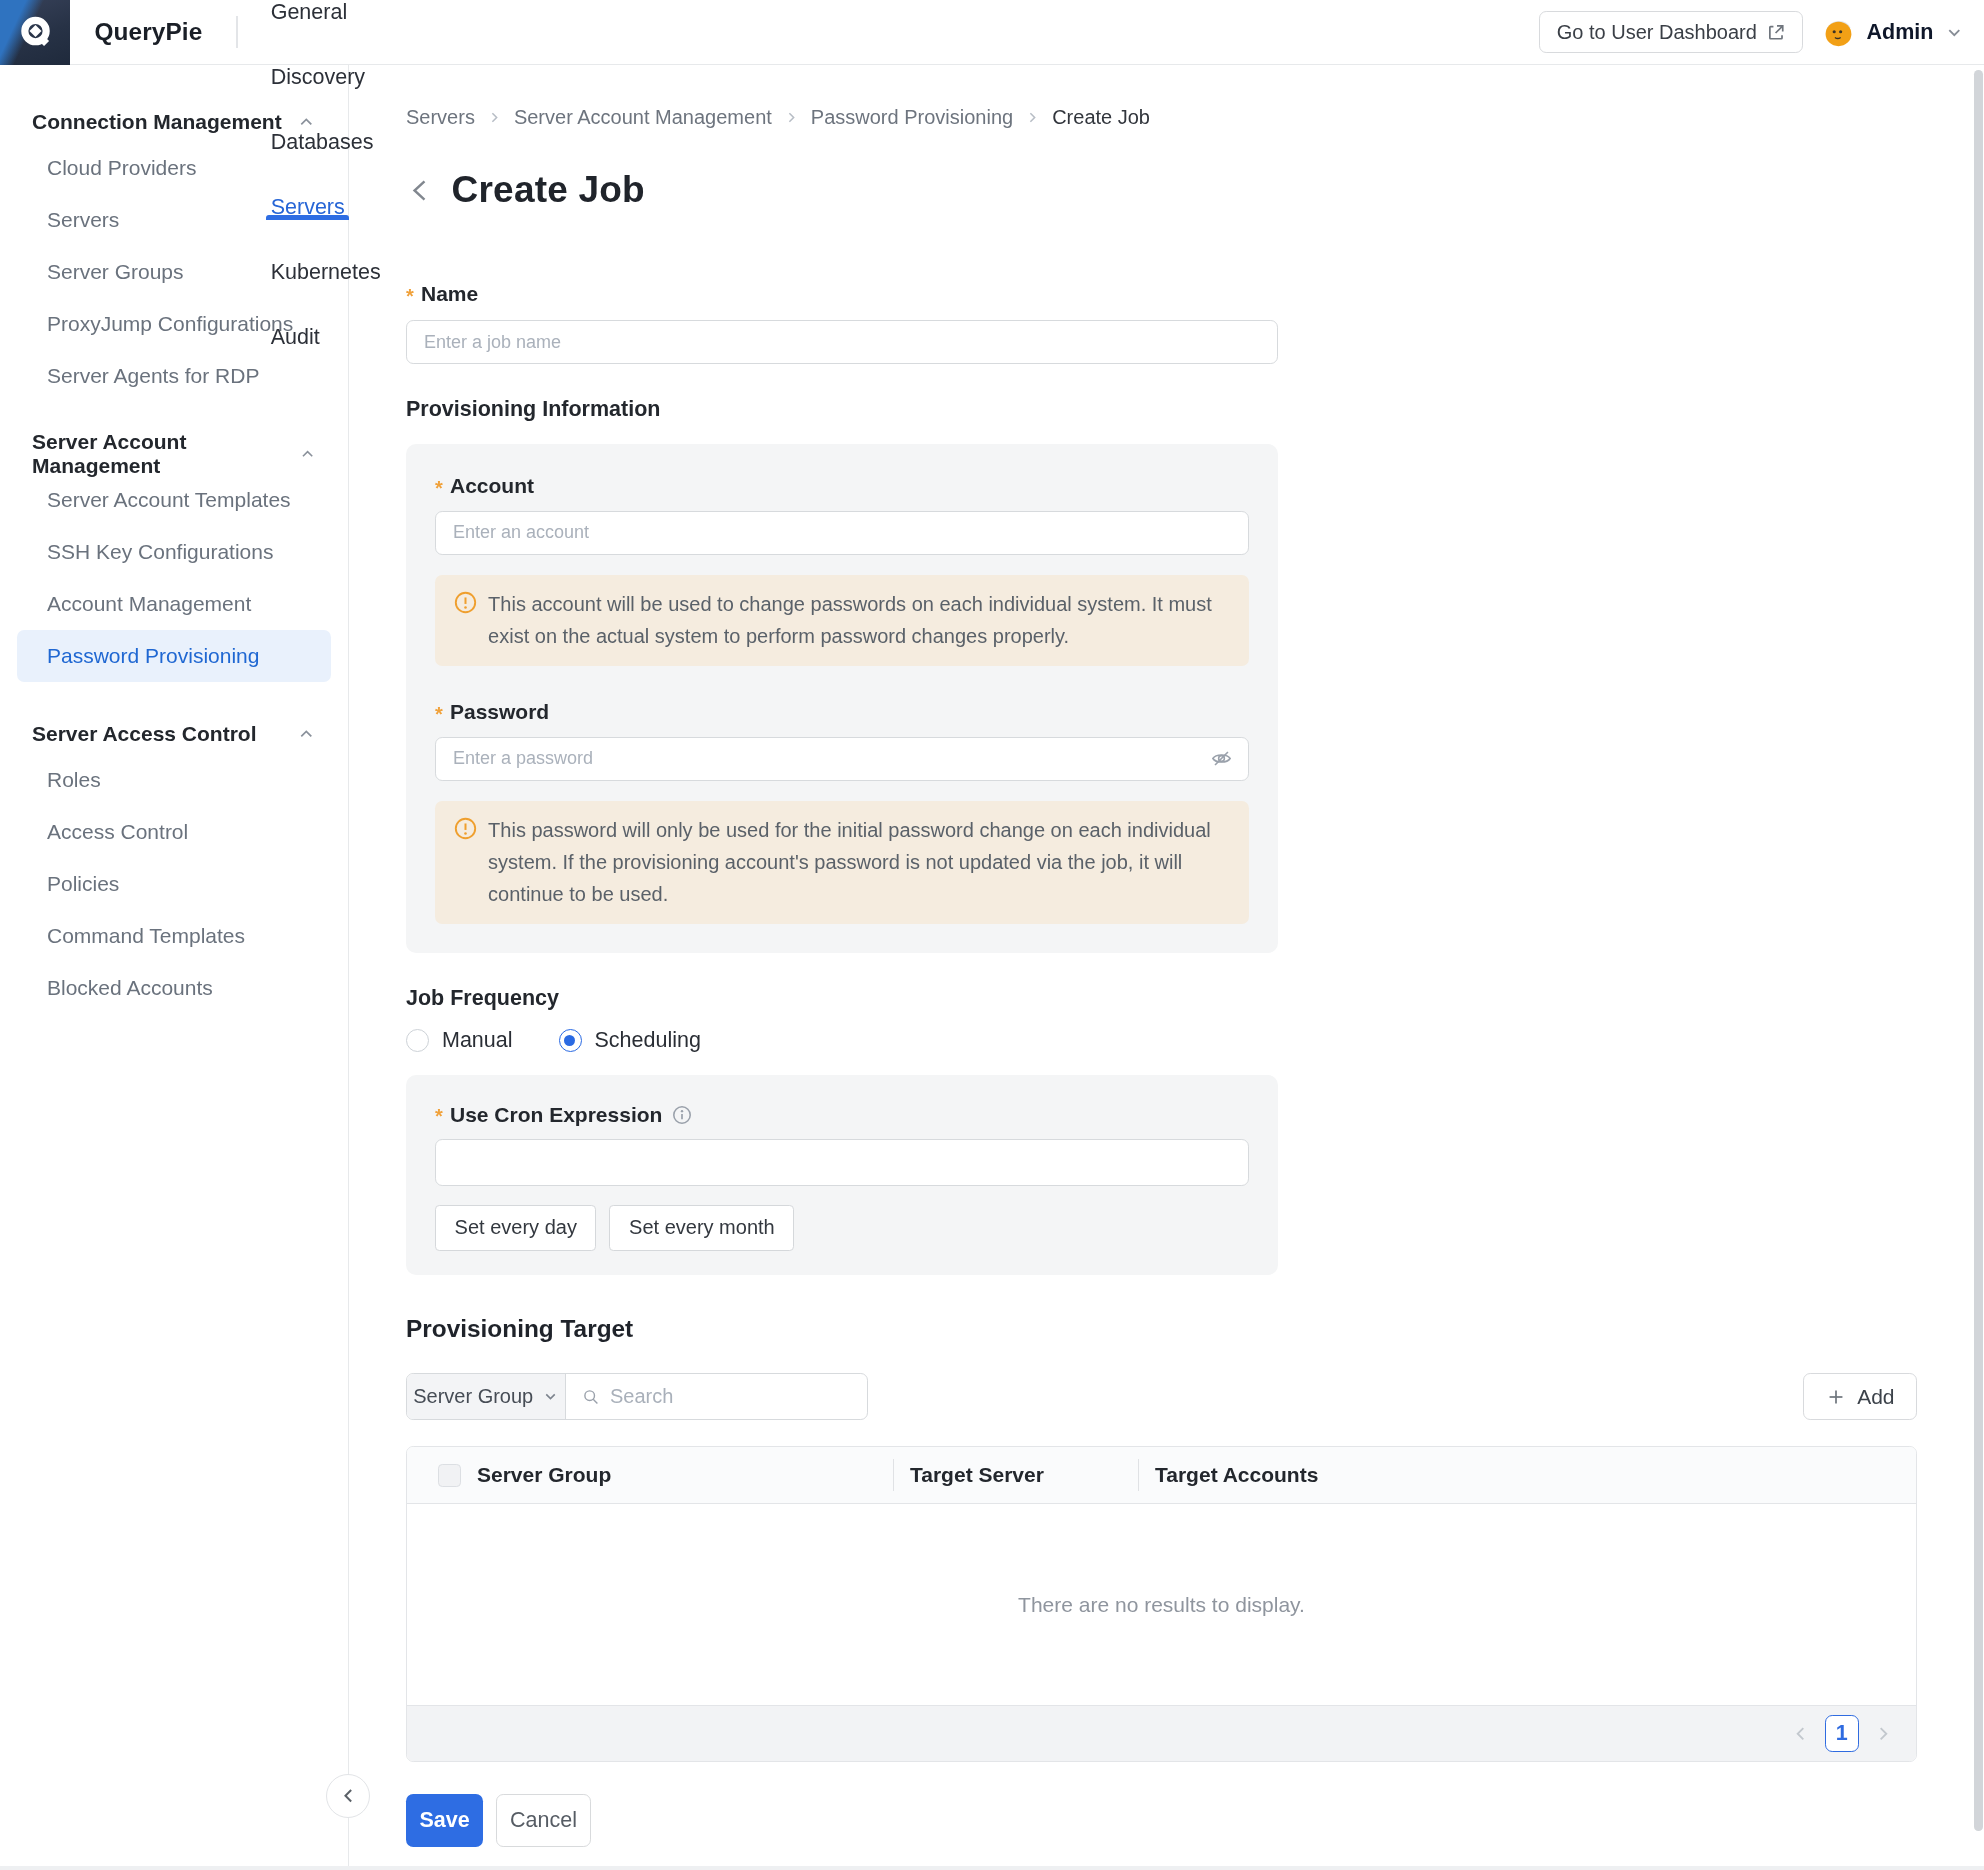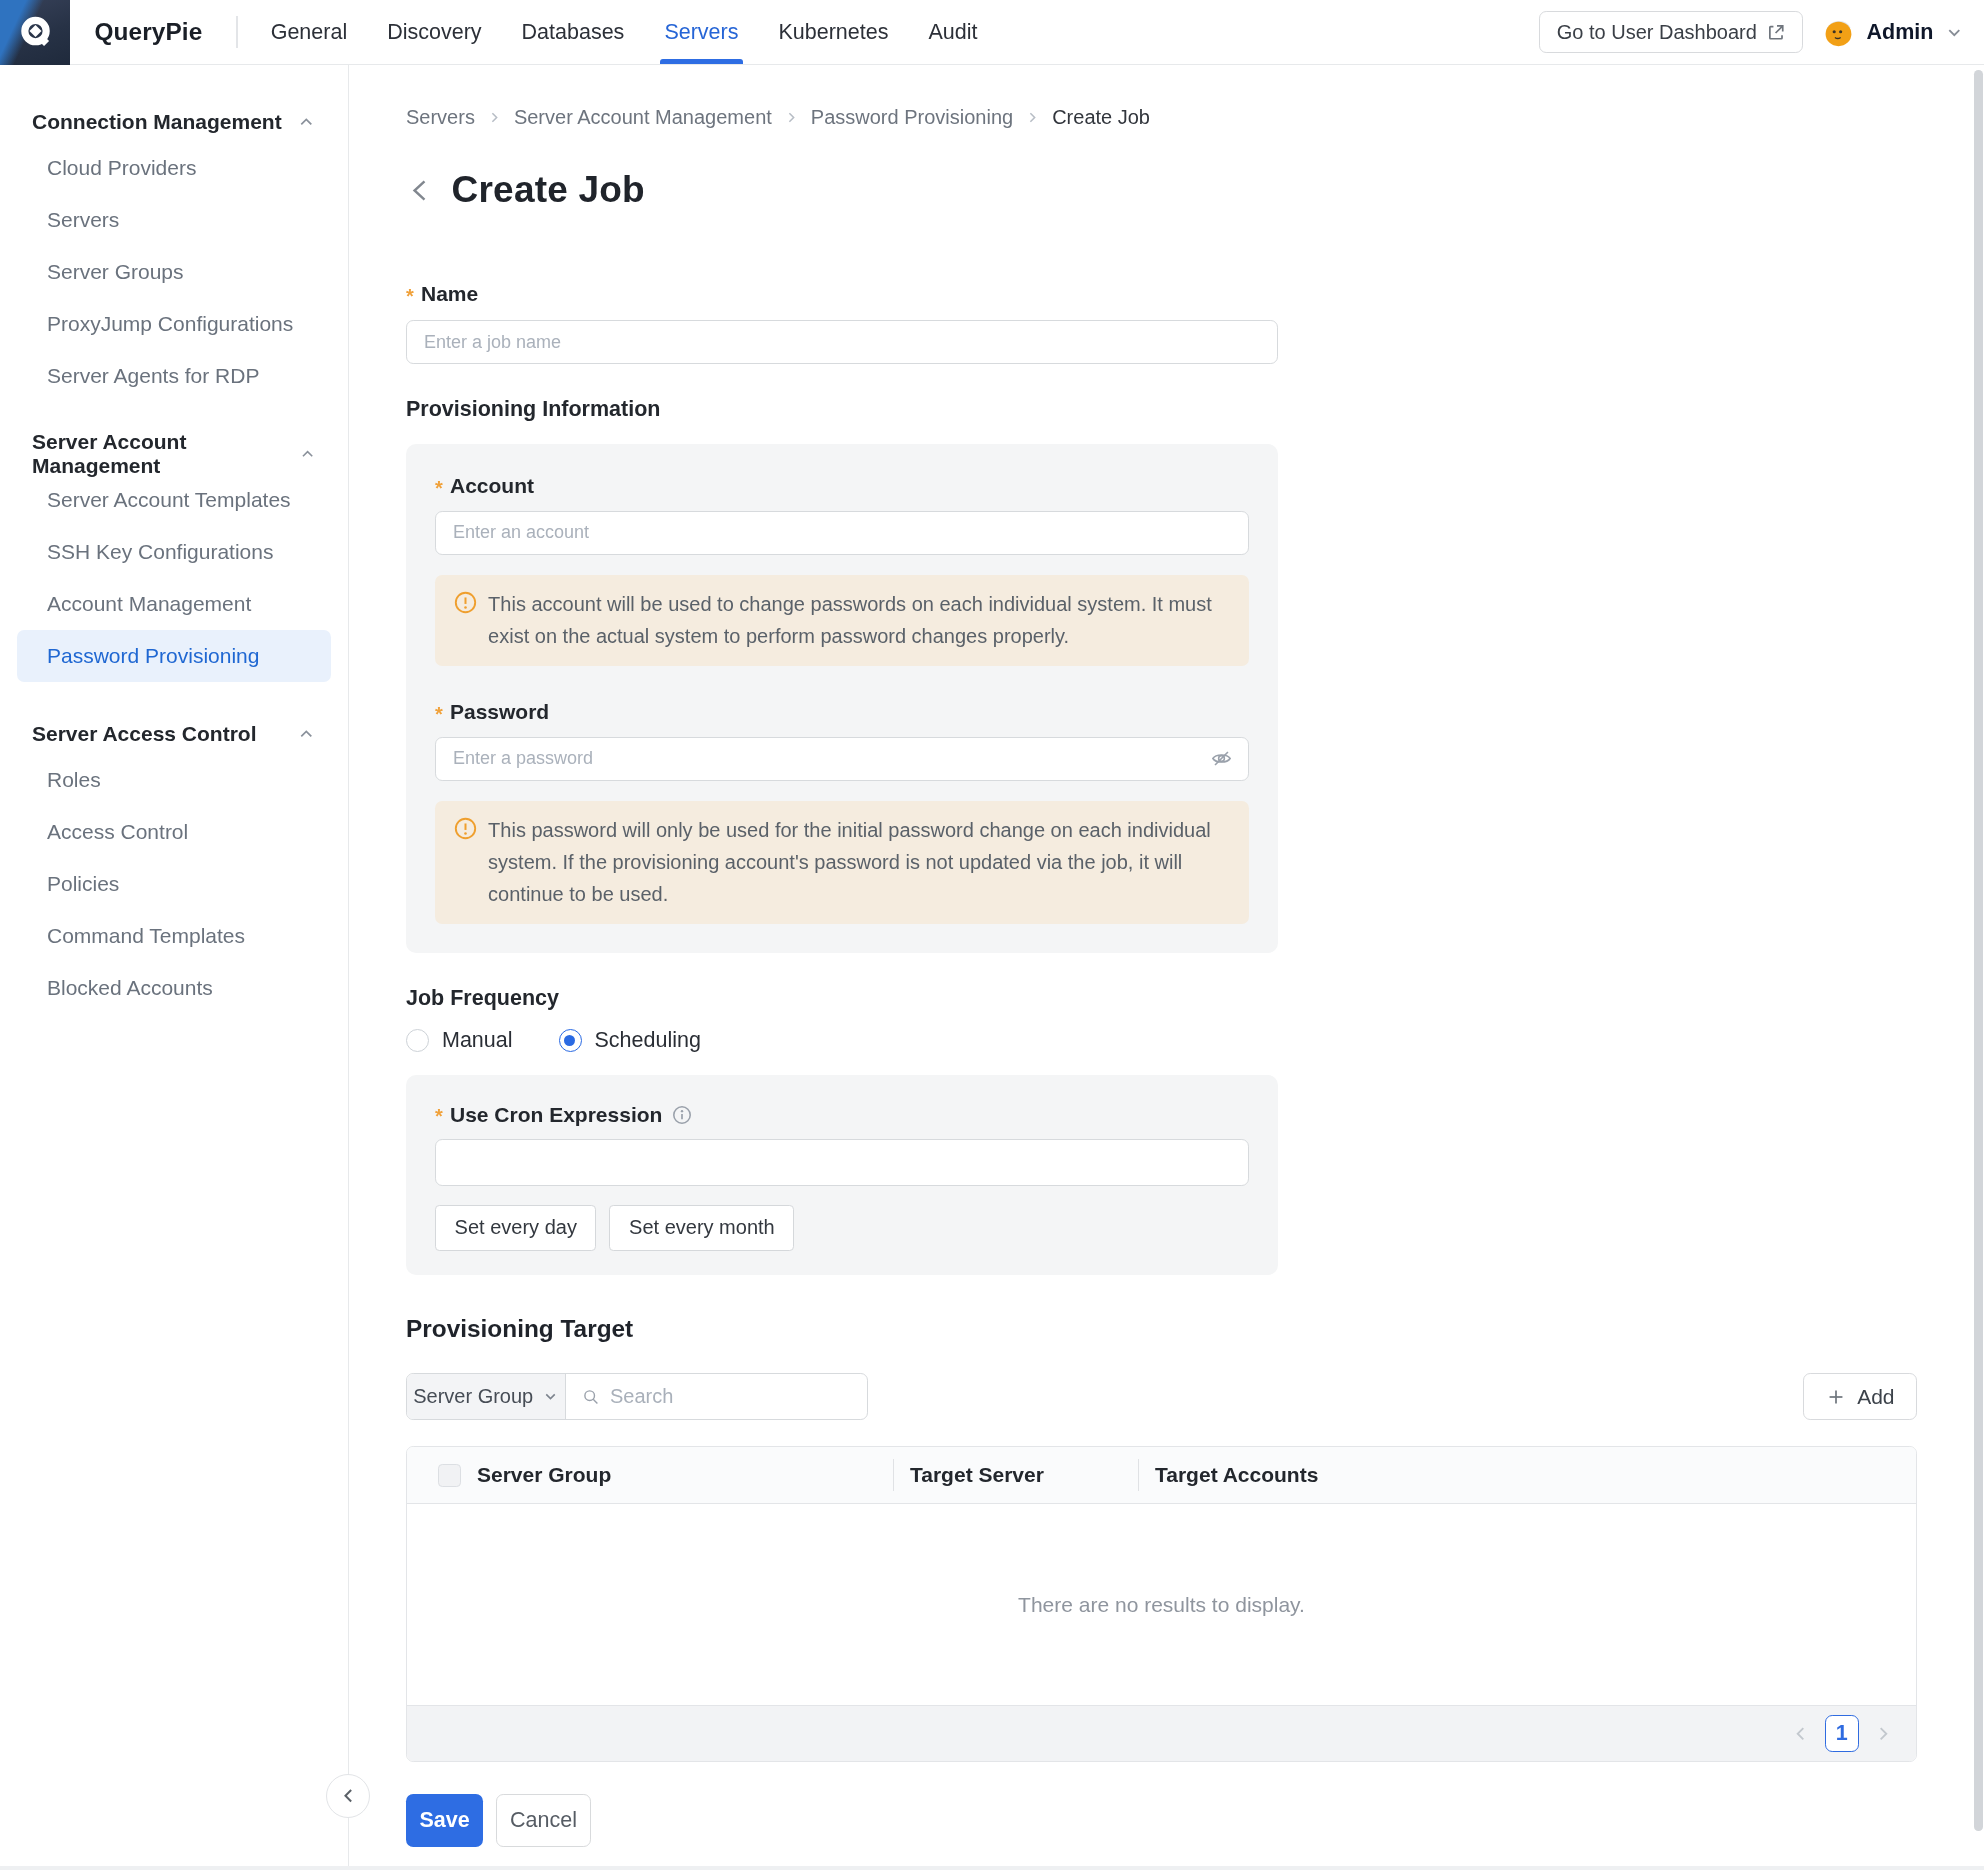--- a/index.html
+++ b/index.html
@@ -6,21 +6,21 @@
   html,body { width:1985px; height:1870px; }
   body { font-family:"Liberation Sans", sans-serif; background:#eef0f2; position:relative; overflow:hidden; color:#23272d; }
 
   
   .topbar { position:absolute; top:0; left:0; width:1985px; height:65px; background:#fff; border-bottom:1.4px solid #e7e9eb; display:flex; align-items:center; z-index:5; }
   .logo { width:70px; height:65px; flex:0 0 auto;
     background: linear-gradient(115deg, #2f73c0 0%, #2f73c0 26%, rgba(47,115,192,0) 44%), linear-gradient(160deg, #38425a 0%, #273246 55%, #1f2a3c 100%);
     display:flex; align-items:center; justify-content:center; }
   .brand { font-size:24.4px; font-weight:700; color:#1a1f27; margin-left:24.4px; letter-spacing:0.1px; }
   .top-divider { width:1.4px; height:32px; background:#e3e5e8; margin:0 33px 0 34px; }
-  .nav { display:flex; align-items:flex-end; height:100%; gap:40px; }
+  .nav { display:flex; align-items:flex-start; height:100%; gap:40px;flex-direction:column; }
   .nav-item { position:relative; height:100%; display:flex; align-items:center; font-size:21.5px; color:#2c3038; font-weight:500; cursor:pointer; }
   .nav-item.active { color:#2665d6; }
   .nav-item.active::after { content:""; position:absolute; left:-4.3px; right:-4.3px; bottom:0; height:5px; background:#2e6de3; border-radius:2.9px 2.9px 0 0; }
   .top-right { margin-left:auto; display:flex; align-items:center; padding-right:21.5px; gap:18.6px; }
   .dash-btn { height:42px; border:1.4px solid #d8dadd; border-radius:7.2px; background:#fff; display:flex; align-items:center; gap:10px; padding:0 17px; font-size:20px; color:#3a3f46; cursor:pointer; }
   .user-chip { display:flex; align-items:center; gap:11.5px; cursor:pointer; }
   .avatar { width:33px; height:33px; border-radius:50%; position:relative; flex:0 0 auto; }
   .user-name { font-size:21.5px; font-weight:600; color:#0f172a; }
 
   

